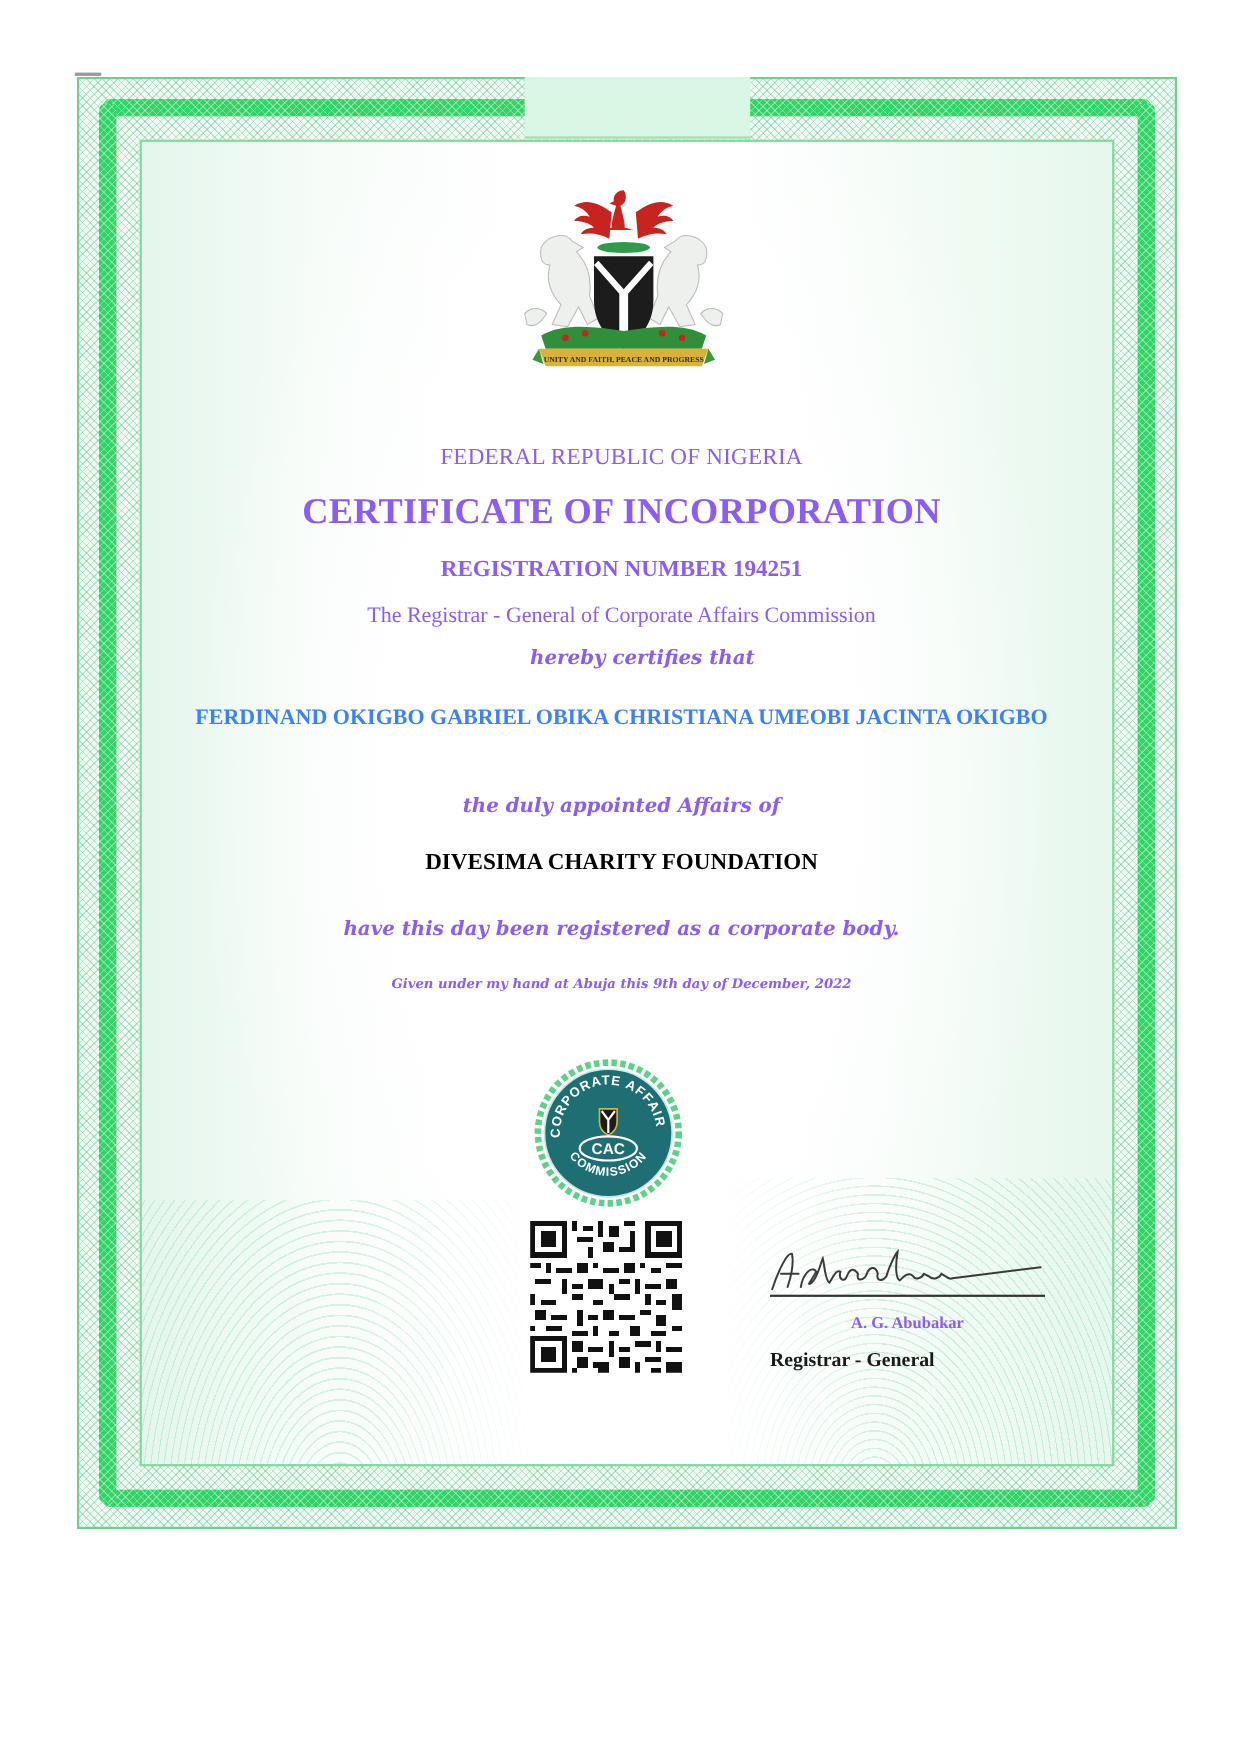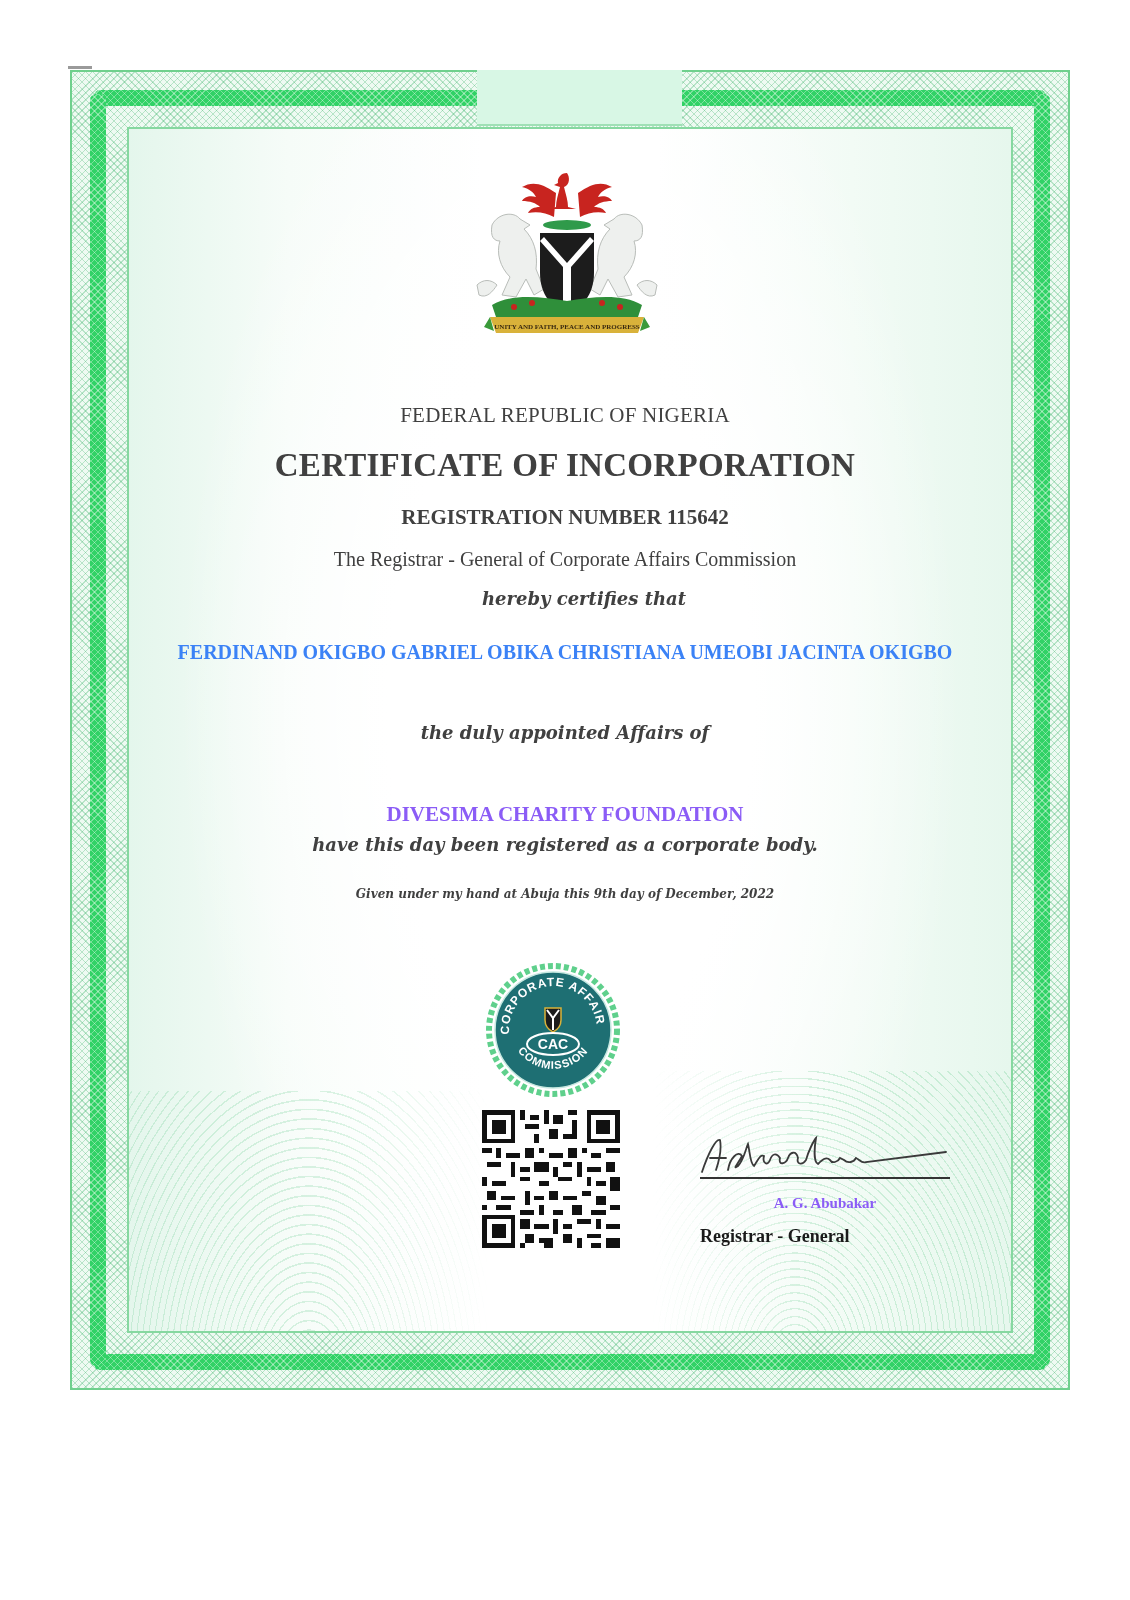--- a/index.html
+++ b/index.html
@@ -34,32 +34,32 @@
   .wave-left { position:absolute; left:0; bottom:0; width:360px; height:240px;
                background: repeating-radial-gradient(ellipse at 50% 120%, rgba(60,190,110,0.18) 0 1px, transparent 1px 6px);
                -webkit-mask-image: linear-gradient(90deg, #000 55%, transparent 100%);
                mask-image: linear-gradient(90deg, #000 55%, transparent 100%); }
   .wave-right { position:absolute; right:0; bottom:0; width:360px; height:260px;
                background: repeating-radial-gradient(ellipse at 40% 110%, rgba(60,190,110,0.2) 0 1px, transparent 1px 6px);
                -webkit-mask-image: linear-gradient(270deg, #000 55%, transparent 100%);
                mask-image: linear-gradient(270deg, #000 55%, transparent 100%); }
 
   
-  .abs { position:absolute; left:0; width:1130px; text-align:center; color:#404040; }
+  .abs { position:absolute; left:0; width:1130px; text-align:center; color:#8b5cf6; }
   .coat { position:absolute; left:452px; top:165px; width:230px; height:180px; }
 
   .country { top:403px; font-size:21px; letter-spacing:0.2px; }
   .title   { top:447px; font-size:33px; font-weight:bold; letter-spacing:0.3px; }
   .reg     { top:505px; font-size:21px; font-weight:bold; }
   .registrar { top:548px; font-size:20px; }
   .script  { font-family:"DejaVu Serif", serif; font-style:italic; font-weight:bold; }
   .certifies { top:588px; font-size:18px;margin-left:19px; }
   .names   { top:638px; left:150px; width:830px; font-size:20px; font-weight:bold; line-height:28px; color:#3b82f6; }
   .trustees{ top:722px; font-size:18px; }
-  .org     { top:802px; font-size:21px; font-weight:bold; color:#8b5cf6; }
+  .org     { top:771px; font-size:21px; font-weight:bold; color:#000000; }
   .registered { top:834px; font-size:18px; }
   .given   { top:887px; font-size:12px; }
 
   .cac-seal { position:absolute; left:483px; top:958px; width:140px; height:140px; }
   .qr { position:absolute; left:482px; top:1110px; width:138px; height:138px; background:#fff; }
 
   .signature { position:absolute; left:698px; top:1130px; width:250px; height:48px; }
   .sig-line { position:absolute; left:700px; top:1177px; width:250px; height:2px; background:#333; }
   .sig-name { position:absolute; left:700px; top:1195px; width:250px; text-align:center;
               font-size:15px; font-weight:bold; color:#8b5cf6; }
@@ -112,21 +112,21 @@
       <circle cx="168" cy="142" r="3"></circle>
     </g>
 
   <path d="M38 152 h154 l-6 16 H44z" fill="#d9b23a"></path>
   <path d="M38 152 l-6 10 10 4z M192 152 l6 10 -10 4z" fill="#3a9a3a"></path>
   <text x="115" y="164" font-size="7" text-anchor="middle" fill="#3a2a10" font-family="Liberation Serif, serif" font-weight="bold">UNITY AND FAITH, PEACE AND PROGRESS</text>
 </svg>
 
 <div class="abs country">FEDERAL REPUBLIC OF NIGERIA</div>
 <div class="abs title">CERTIFICATE OF INCORPORATION</div>
-<div class="abs reg">REGISTRATION NUMBER 115642</div>
+<div class="abs reg">REGISTRATION NUMBER 194251</div>
 <div class="abs registrar">The Registrar - General of Corporate Affairs Commission</div>
 <div class="abs script certifies">hereby certifies that</div>
 <div class="abs names">FERDINAND OKIGBO GABRIEL OBIKA CHRISTIANA UMEOBI JACINTA OKIGBO</div>
 <div class="abs script trustees">the duly appointed Affairs of</div>
 <div class="abs org">DIVESIMA CHARITY FOUNDATION</div>
 <div class="abs script registered">have this day been registered as a corporate body.</div>
 <div class="abs script given">Given under my hand at Abuja this 9th day of December, 2022</div>
 
 <svg class="cac-seal" viewBox="0 0 140 140">
   <defs>

